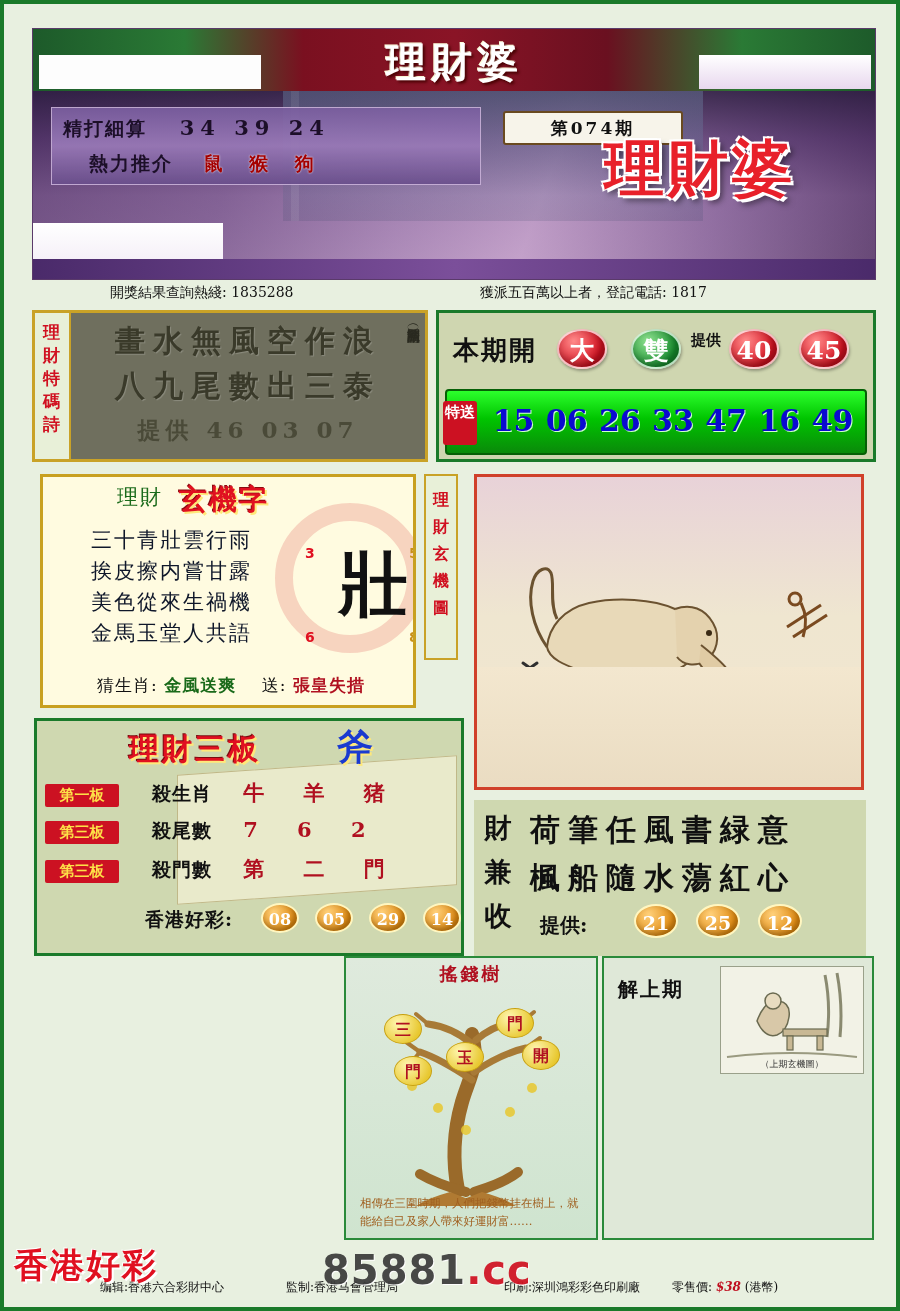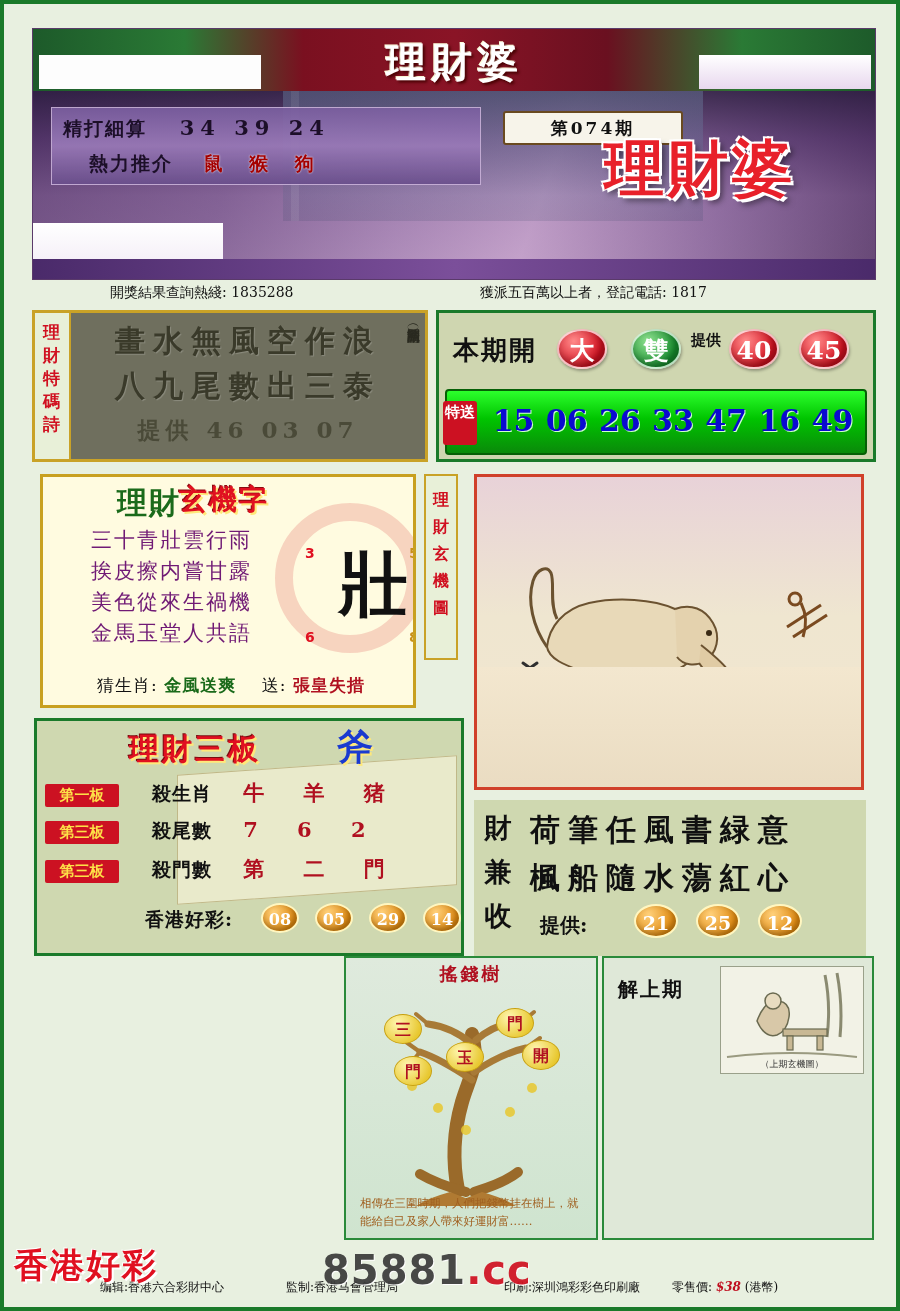--- a/index.html
+++ b/index.html
@@ -166,35 +166,35 @@
   }
 
   
   .blk-xuanji {
     position:absolute; left:36px; top:470px; width:376px; height:234px;
     background:#fffbe0; border:3px solid #c8a020;
     overflow:hidden;
   }
   .xj-title {
     position:absolute; left:74px; top:6px;
-    font-family:"DejaVu Serif","Liberation Serif",serif; font-size:30px; font-weight:bold; color:#1a6a1a;
+    font-family:"DejaVu Serif","Liberation Serif",serif; font-size:21px; font-weight:normal; color:#1a6a1a;
     letter-spacing:2px;
   }
   .xj-title2 {
     position:absolute; left:136px; top:4px;
     font-family:"DejaVu Serif","Liberation Serif",serif; font-size:28px; font-weight:bold;
     color:#e01020; letter-spacing:2px; text-shadow:2px 2px 0 #ffe87a,-1px -1px 0 #8a0a10;
   }
   .xj-ring {
     position:absolute; left:232px; top:26px; width:150px; height:150px; border-radius:50%;
     border:18px solid rgba(214,60,60,.20);
   }
   .xj-poem {
     position:absolute; left:48px; top:48px; width:190px;
-    font-family:"DejaVu Serif","Liberation Serif",serif; font-size:21px; color:#701a75;
+    font-family:"DejaVu Serif","Liberation Serif",serif; font-size:21px; color:#0f172a;
     line-height:31px; letter-spacing:2px;
   }
   .xj-big {
     position:absolute; left:280px; top:62px; width:100px; text-align:center;
     font-family:"DejaVu Serif","Liberation Serif",serif; font-size:70px; font-weight:bold;
     color:#111;
   }
   .xj-c { position:absolute; font-family:"DejaVu Sans","Liberation Sans",sans-serif; font-size:14px; font-weight:bold; }
   .xj-c.red { color:#e01020; }
   .xj-c.gold { color:#c8901a; }

